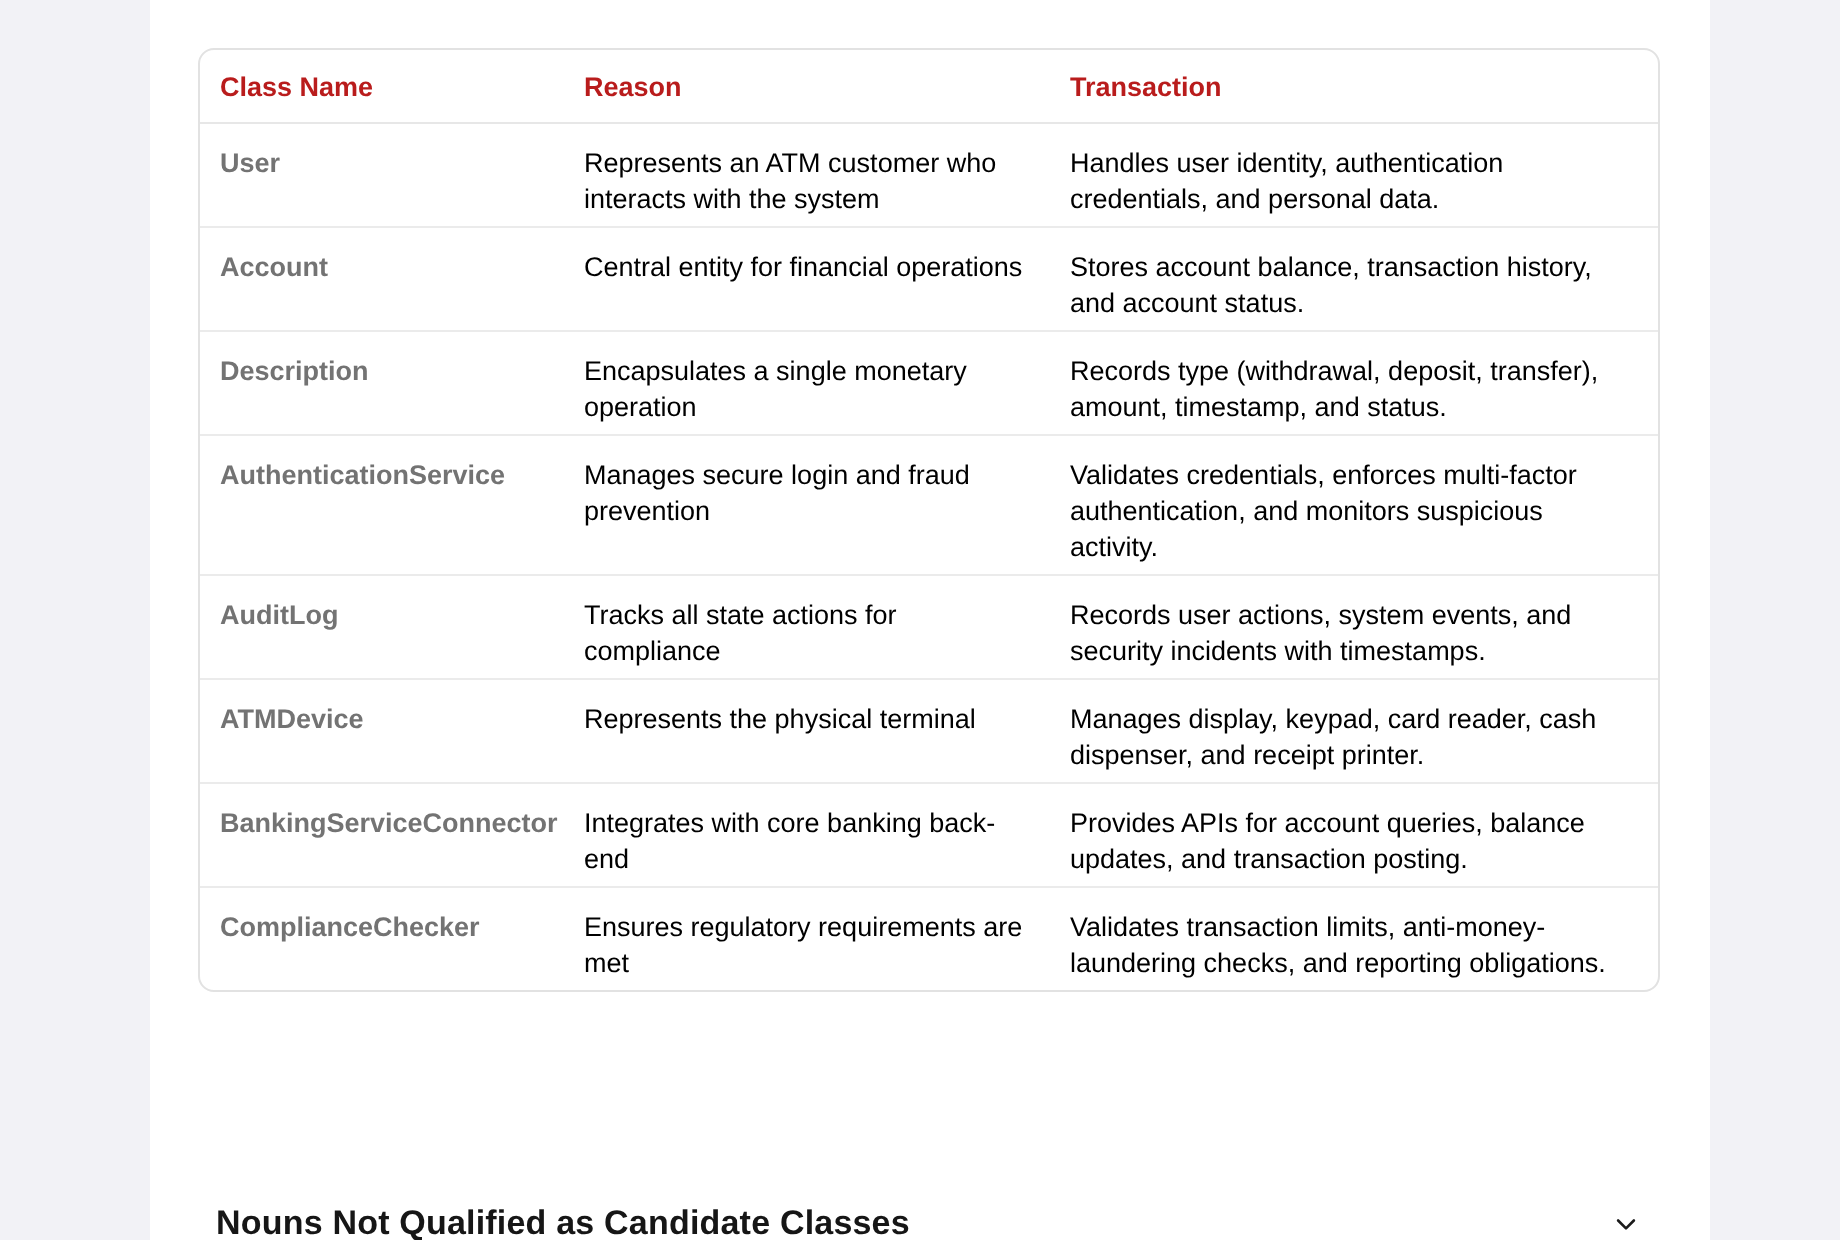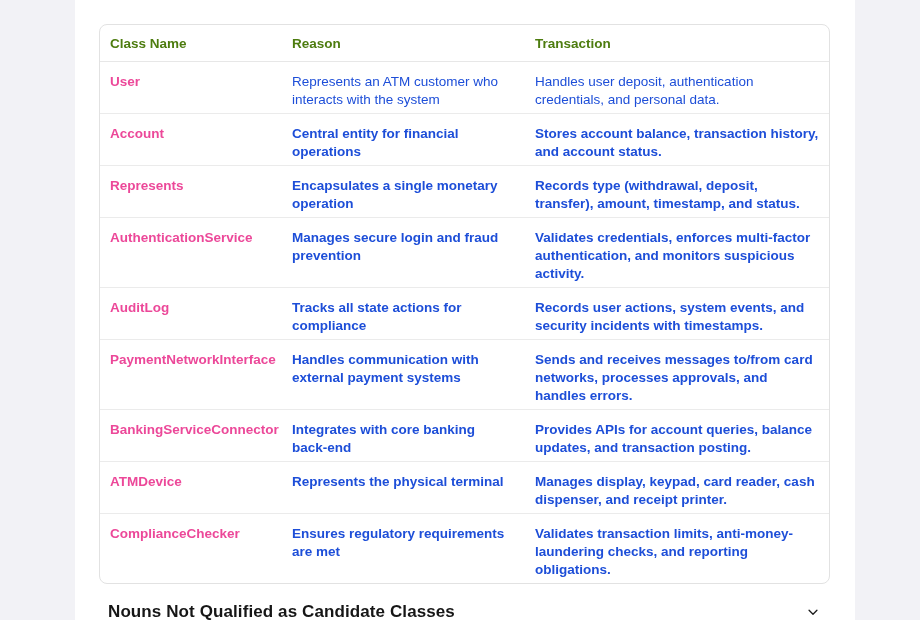--- a/index.html
+++ b/index.html
@@ -27,41 +27,40 @@
   table.classes-table {
     width: 100%;
     border-collapse: collapse;
     font-size: 13.5px;
     color: #2b2b2b;
     table-layout: fixed;
   }
   .classes-table thead th {
     text-align: left;
     font-weight: 600;
-    color: #4d7c0f;
+    color: #b91c1c;
     padding: 10px 12px 9px 10px;
     height: 36px;
     line-height: 17px;
     border-bottom: 1px solid #e7e7e7;
     vertical-align: middle;
   }
   .classes-table tbody td {
     height: 51px;
     padding: 11px 12px 4px 10px;
     vertical-align: top;
     line-height: 18px;
-    color: #1d4ed8;
+    color: #000000;
   }
   .classes-table tbody tr + tr td {
     border-top: 1px solid #ebebeb;
-    font-weight: bold;
   }
   .classes-table tbody td.col-class {
     font-weight: 600;
-    color: #ec4899;
+    color: #737373;
   }
   .accordion-header {
     position: absolute;
     left: 0; top: 598px;
     width: 780px; height: 28px;
     display: flex;
     align-items: center;
     justify-content: space-between;
     padding: 0 34px 0 33px;
     cursor: pointer;
@@ -95,56 +94,51 @@
         <tr>
           <th>Class Name</th>
           <th>Reason</th>
           <th>Transaction</th>
         </tr>
       </thead>
       <tbody>
         <tr>
           <td class="col-class">User</td>
           <td>Represents an ATM customer who interacts with the system</td>
-          <td>Handles user deposit, authentication credentials, and personal data.</td>
+          <td>Handles user identity, authentication credentials, and personal data.</td>
         </tr>
         <tr>
           <td class="col-class">Account</td>
           <td>Central entity for financial operations</td>
           <td>Stores account balance, transaction history, and account status.</td>
         </tr>
         <tr>
-          <td class="col-class">Represents</td>
+          <td class="col-class">Description</td>
           <td>Encapsulates a single monetary operation</td>
           <td>Records type (withdrawal, deposit, transfer), amount, timestamp, and status.</td>
         </tr>
         <tr>
           <td class="col-class">AuthenticationService</td>
           <td>Manages secure login and fraud prevention</td>
           <td>Validates credentials, enforces multi-factor authentication, and monitors suspicious activity.</td>
         </tr>
         <tr>
           <td class="col-class">AuditLog</td>
           <td>Tracks all state actions for compliance</td>
           <td>Records user actions, system events, and security incidents with timestamps.</td>
         </tr>
         <tr>
-          <td class="col-class">PaymentNetworkInterface</td>
-          <td>Handles communication with external payment systems</td>
-          <td>Sends and receives messages to/from card networks, processes approvals, and handles errors.</td>
+          <td class="col-class">ATMDevice</td>
+          <td>Represents the physical terminal</td>
+          <td>Manages display, keypad, card reader, cash dispenser, and receipt printer.</td>
         </tr>
         <tr>
           <td class="col-class">BankingServiceConnector</td>
           <td>Integrates with core banking back-end</td>
           <td>Provides APIs for account queries, balance updates, and transaction posting.</td>
-        </tr>
-        <tr>
-          <td class="col-class">ATMDevice</td>
-          <td>Represents the physical terminal</td>
-          <td>Manages display, keypad, card reader, cash dispenser, and receipt printer.</td>
         </tr>
         <tr>
           <td class="col-class">ComplianceChecker</td>
           <td>Ensures regulatory requirements are met</td>
           <td>Validates transaction limits, anti-money-laundering checks, and reporting obligations.</td>
         </tr>
       </tbody>
     </table>
   </div>
 

